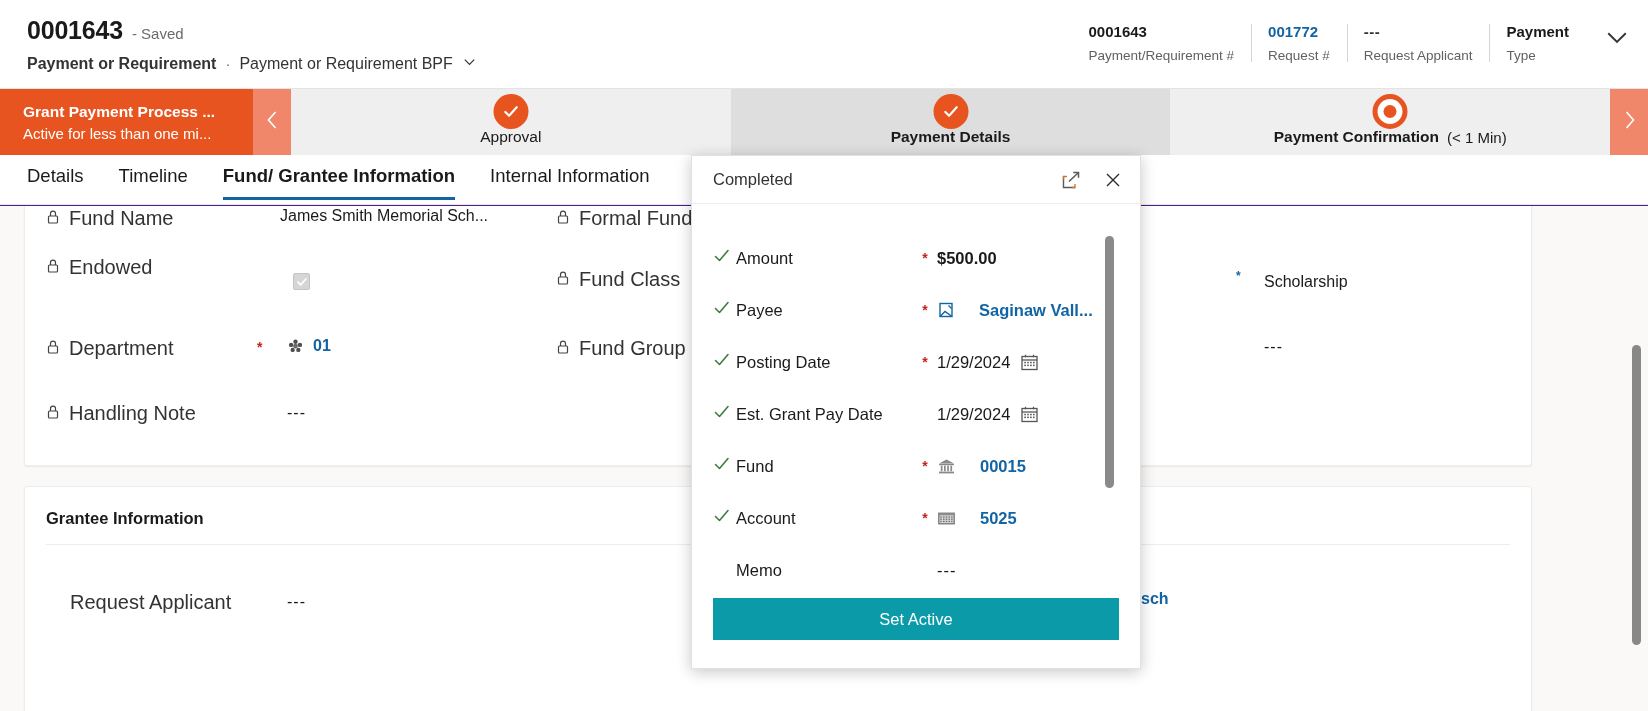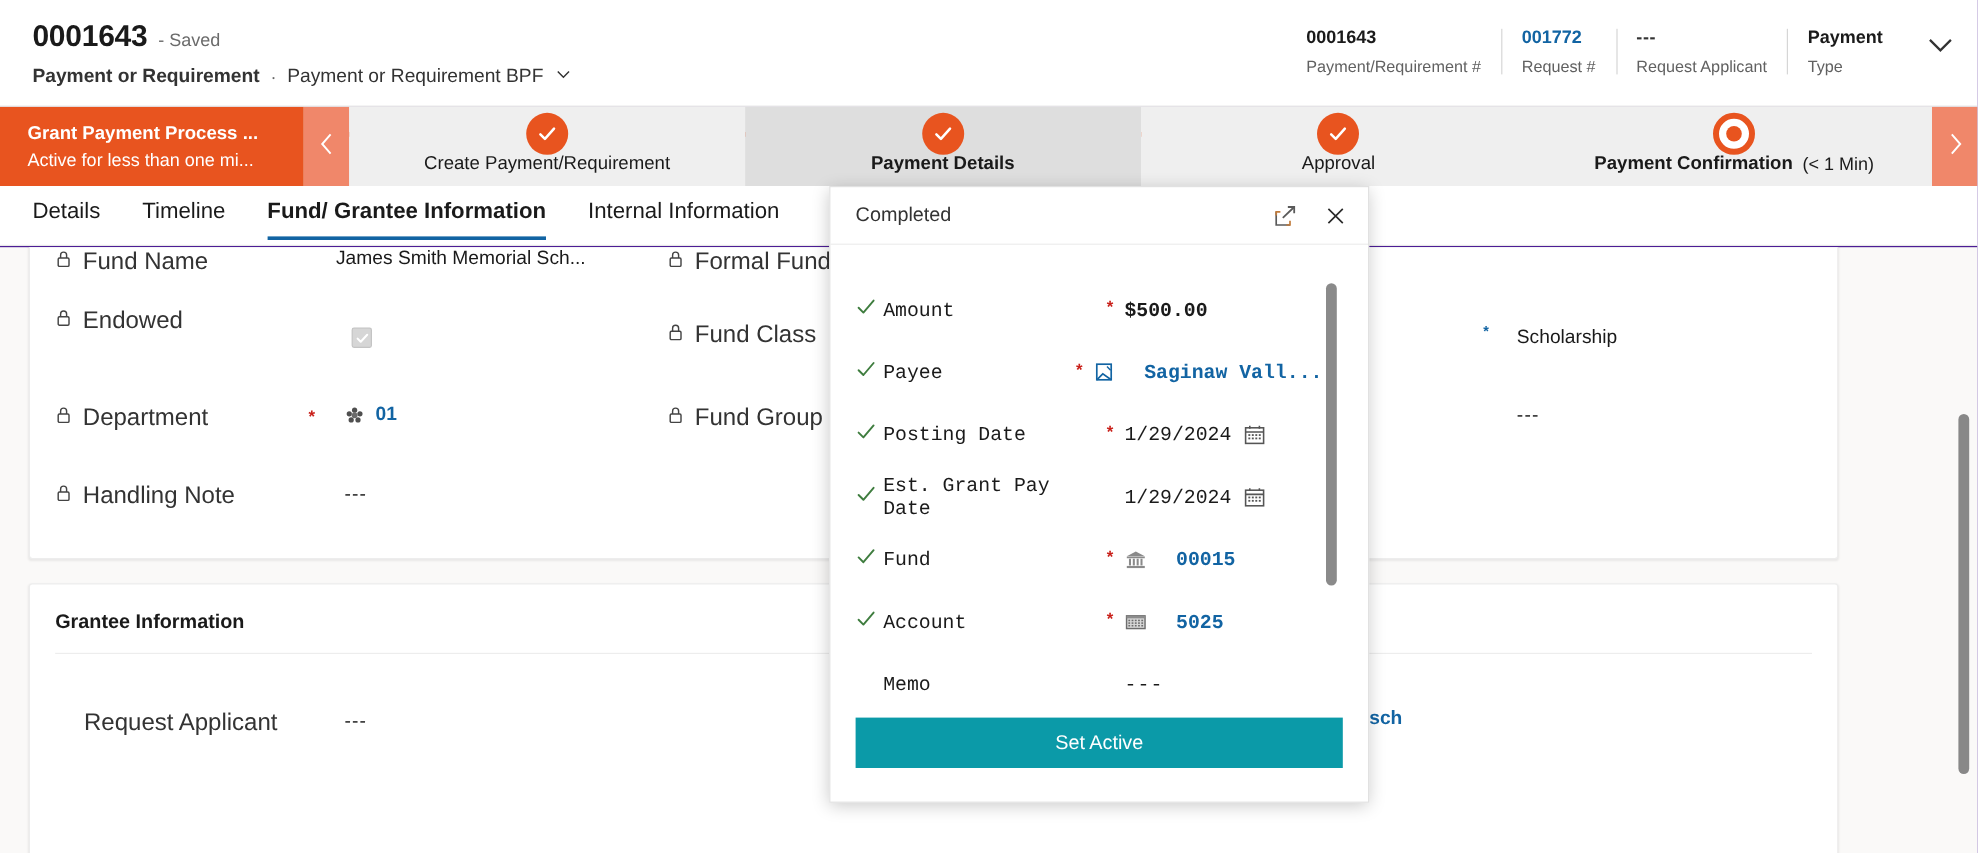--- a/index.html
+++ b/index.html
@@ -159,21 +159,20 @@
     padding:0 14px 0 21px; border-bottom:1px solid #ededed;
   }
   .fly-head-title { font-size:16.5px; color:#333; }
   .fly-head-actions { margin-left:auto; display:flex; align-items:center; gap:16px; }
   .icon-btn { cursor:pointer; display:flex; align-items:center; justify-content:center;
               width:26px; height:26px; }
   .fly-body { flex:1 1 auto; position:relative; padding:28px 0 0 0; overflow:hidden; }
   .fly-row {
     display:flex; align-items:center; height:52px; padding-left:21px;
     padding-right:38px;
-    font-family:Liberation Mono, monospace;
   }
   .fl-check { width:23px; flex:0 0 23px; }
   .fl-name { font-size:16.5px; color:#1a1a1a; flex:1 1 auto; }
   .fl-star { flex:0 0 24px; text-align:center; color:#c9201a; font-size:14px;
              font-weight:700; }
   .fl-val { flex:0 0 165px; font-size:16.5px; color:#1a1a1a; display:flex;
             align-items:center; justify-content:flex-start; }
   .fl-val .txt { white-space:nowrap; overflow:hidden; text-overflow:ellipsis; }
   .fl-val.bold .txt { font-weight:700; }
   .fl-val.link .txt { color:#1264a3; font-weight:600;margin-left:16px; }
@@ -250,45 +249,37 @@
       <span>
         <svg width="19" height="24" viewBox="0 0 16 24">
             <path d="M11 4 L4 12 L11 20" fill="none" stroke="#ffffff" stroke-width="1.6"></path>
           </svg>
       </span>
     </div>
 
     <div class="bpf-stages">
       <div class="bpf-line"></div>
 
+
       <div class="stage">
         <div class="stage-dot">
           <svg class="check-glyph" width="19" height="19" viewBox="0 0 20 20">
               <path d="M4 10.5 L8 14.5 L16 5.5" fill="none" stroke="#fff" stroke-width="2.2" stroke-linecap="round" stroke-linejoin="round"></path>
             </svg>
         </div>
-        <span class="stage-lbl">Create Payment/Requirement</span>
+        <span class="stage-lbl">Approval</span>
       </div>
 
       <div class="stage active">
         <div class="stage-dot">
           <svg class="check-glyph" width="19" height="19" viewBox="0 0 20 20">
               <path d="M4 10.5 L8 14.5 L16 5.5" fill="none" stroke="#fff" stroke-width="2.2" stroke-linecap="round" stroke-linejoin="round"></path>
             </svg>
         </div>
         <span class="stage-lbl">Payment Details</span>
-      </div>
-
-      <div class="stage">
-        <div class="stage-dot">
-          <svg class="check-glyph" width="19" height="19" viewBox="0 0 20 20">
-              <path d="M4 10.5 L8 14.5 L16 5.5" fill="none" stroke="#fff" stroke-width="2.2" stroke-linecap="round" stroke-linejoin="round"></path>
-            </svg>
-        </div>
-        <span class="stage-lbl">Approval</span>
       </div>
 
       <div class="stage current">
         <div class="stage-dot current"></div>
         <span class="stage-lbl">Payment Confirmation</span>
         <span class="stage-time" style="margin-left:8px;">(&lt; 1 Min)</span>
       </div>
     </div>
 
     <div class="bpf-next">

